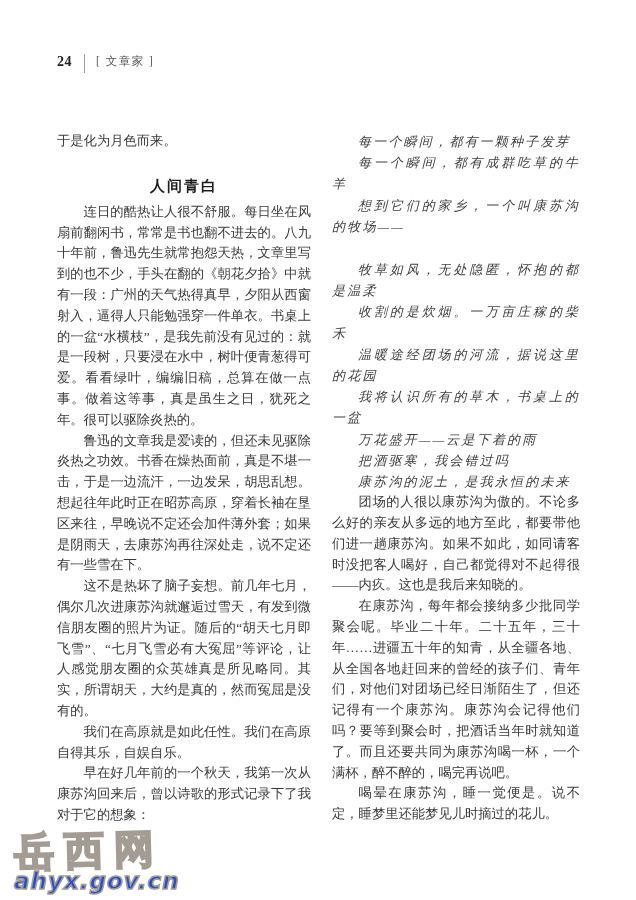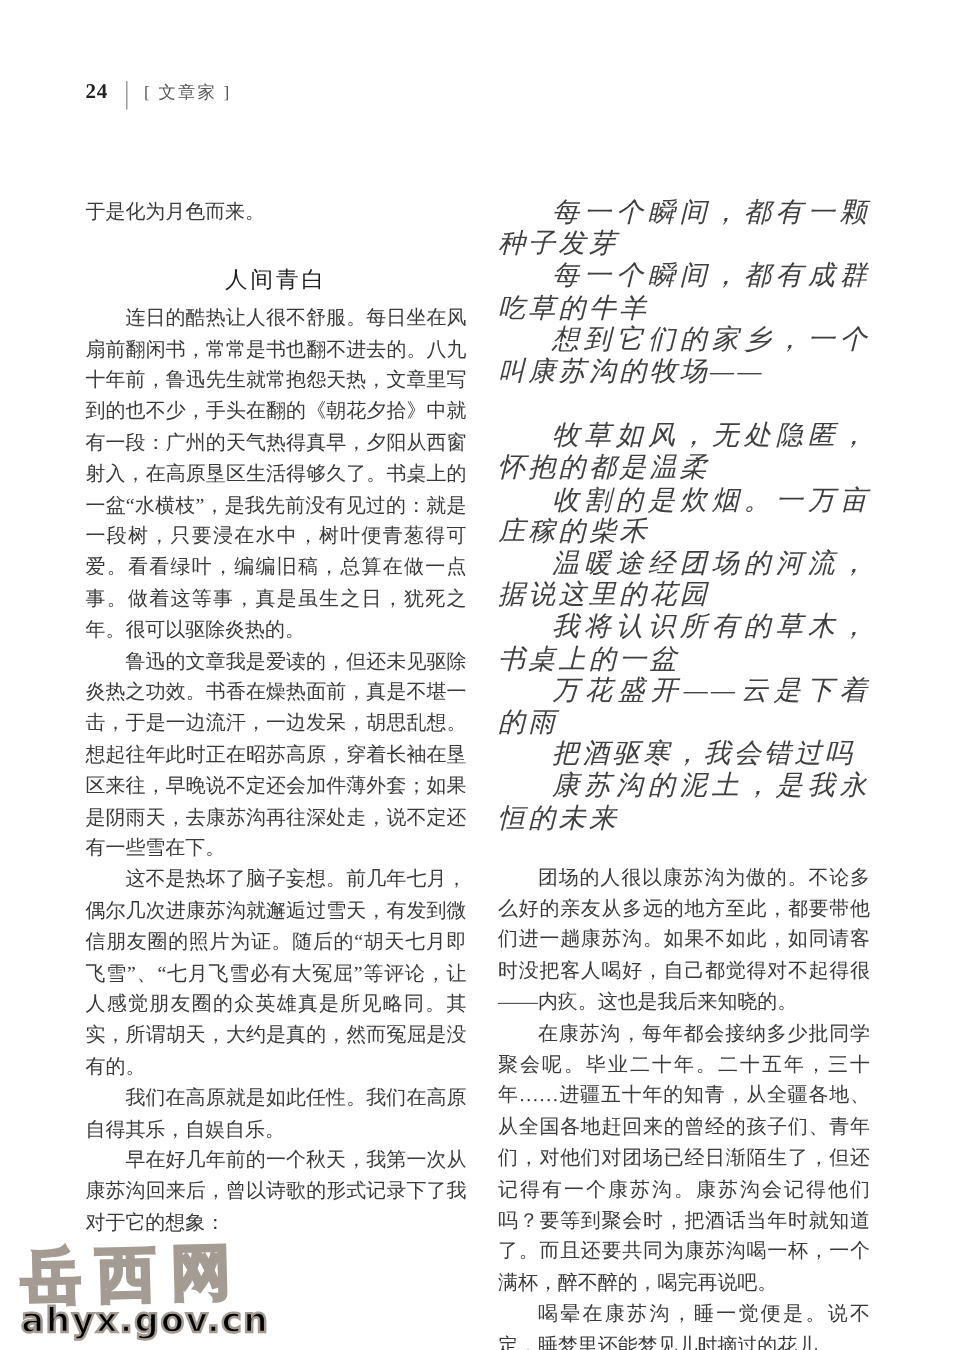--- a/index.html
+++ b/index.html
@@ -47,84 +47,85 @@
     line-height: 20.8px;
     text-align: justify;
     text-justify: inter-character;
     color: #3a3a3a;
   }
   .para { text-indent: 2em; }
 
   .article-title {
     margin: 25px 0 6px 0;
     font-family: "Liberation Sans", sans-serif;
-    font-weight: normal;
+    font-weight: bold;
     font-size: 15px;
     color: #1e1e1e;
     text-align: center;
     letter-spacing: 2px;
   }
 
   .poem-line {
     font-style: italic;
-    font-size: 18px;
+    font-size: 13px;
     line-height: 21.2px;
     letter-spacing: 2.2px;
     text-indent: 2em;
     text-align: justify;
     text-justify: inter-character;
     color: #3f3f3f;
   }
   .stanza-1 { margin-bottom: 22px; }
-  .stanza-2 { margin-bottom: 19px; }
+  .stanza-2 { }
 
   
   .watermark {
     position: absolute; left: 14px; bottom: 6px;
     font-family: "DejaVu Sans", sans-serif;
     pointer-events: none;
   }
   .wm-name {
     font-size: 40px; font-weight: bold;
     letter-spacing: 10px;
     color: #fdfcfb;
     -webkit-text-stroke: 2px #a49b92;
     text-shadow: 0 0 1px #a49b92;
     transform: rotate(-1.5deg);
     line-height: 44px;
   }
   .wm-url {
     margin-top: -4px;
     font-size: 23px; font-weight: bold;
     letter-spacing: 1px;
-    color: #000000;
+    color: #1d4ed8;
     -webkit-text-stroke: 1.6px #a49b92;
     text-shadow: 0 0 1px #a49b92;
     line-height: 26px;
+    font-style: italic;
   }
 </style>
 </head>
 <body>
 
 <div class="page">
 
   <header class="page-header">
     <span class="page-number">24</span>
     <span class="header-divider"></span>
     <span class="section-label">[ 文章家 ]</span>
   </header>
 
   <div class="col col-left">
     <p class="cont-line">于是化为月色而来。</p>
 
     <h2 class="article-title">人间青白</h2>
 
     <div>
 
-        <p class="para">连日的酷热让人很不舒服。每日坐在风扇前翻闲书，常常是书也翻不进去的。八九十年前，鲁迅先生就常抱怨天热，文章里写到的也不少，手头在翻的《朝花夕拾》中就有一段：广州的天气热得真早，夕阳从西窗射入，在高原垦区生活得够久了。书桌上的一盆“水横枝”，是我先前没有见过的：就是一段树，只要浸在水中，树叶便青葱得可爱。看看绿叶，编编旧稿，总算在做一点事。做着这等事，真是虽生之日，犹死之年。很可以驱除炎热的。</p>
+        <p class="para">连日的酷热让人很不舒服。每日坐在风扇前翻闲书，常常是书也翻不进去的。八九十年前，鲁迅先生就常抱怨天热，文章里写到的也不少，手头在翻的《朝花夕拾》中就有一段：广州的天气热得真早，夕阳从西窗射入，逼得人只能勉强穿一件单衣。书桌上的一盆“水横枝”，是我先前没有见过的：就是一段树，只要浸在水中，树叶便青葱得可爱。看看绿叶，编编旧稿，总算在做一点事。做着这等事，真是虽生之日，犹死之年。很可以驱除炎热的。</p>
 
         <p class="para">鲁迅的文章我是爱读的，但还未见驱除炎热之功效。书香在燥热面前，真是不堪一击，于是一边流汗，一边发呆，胡思乱想。想起往年此时正在昭苏高原，穿着长袖在垦区来往，早晚说不定还会加件薄外套；如果是阴雨天，去康苏沟再往深处走，说不定还有一些雪在下。</p>
 
         <p class="para">这不是热坏了脑子妄想。前几年七月，偶尔几次进康苏沟就邂逅过雪天，有发到微信朋友圈的照片为证。随后的“胡天七月即飞雪”、“七月飞雪必有大冤屈”等评论，让人感觉朋友圈的众英雄真是所见略同。其实，所谓胡天，大约是真的，然而冤屈是没有的。</p>
 
         <p class="para">我们在高原就是如此任性。我们在高原自得其乐，自娱自乐。</p>
 
         <p class="para">早在好几年前的一个秋天，我第一次从康苏沟回来后，曾以诗歌的形式记录下了我对于它的想象：</p>
       </div>
 

